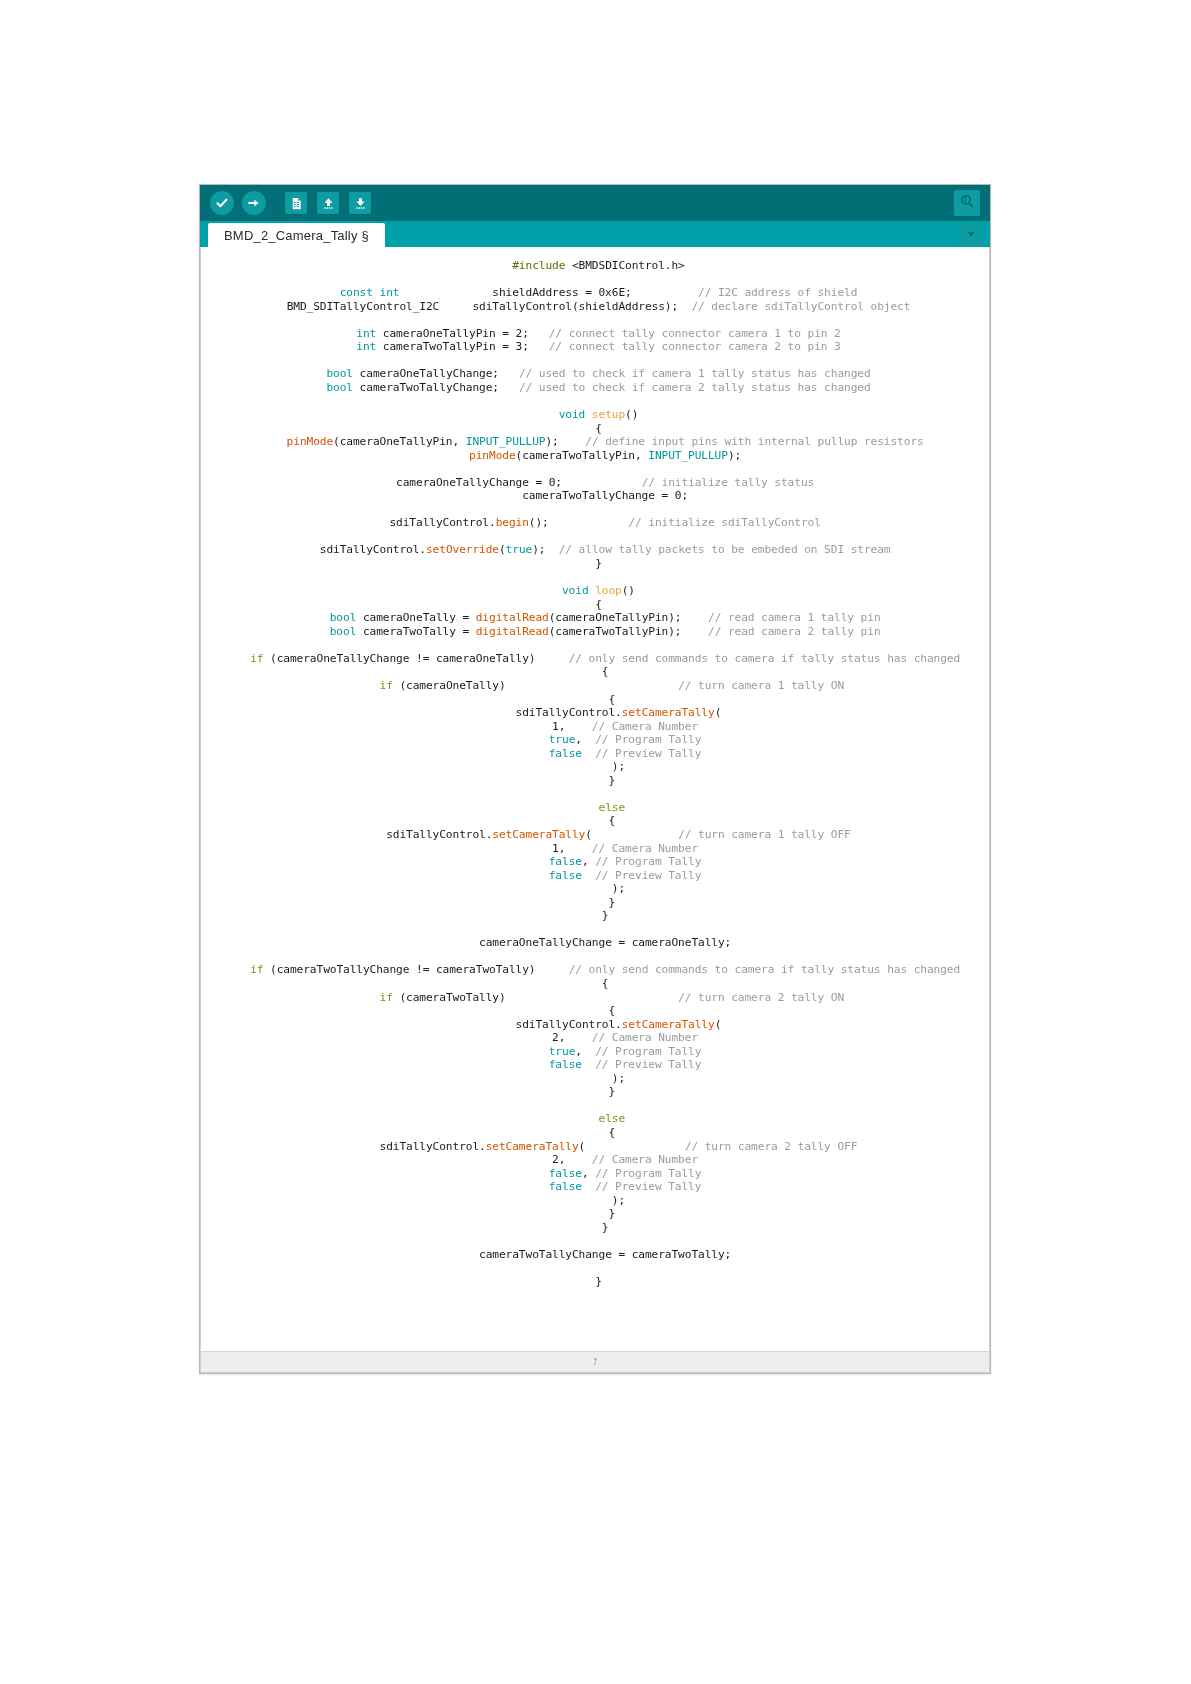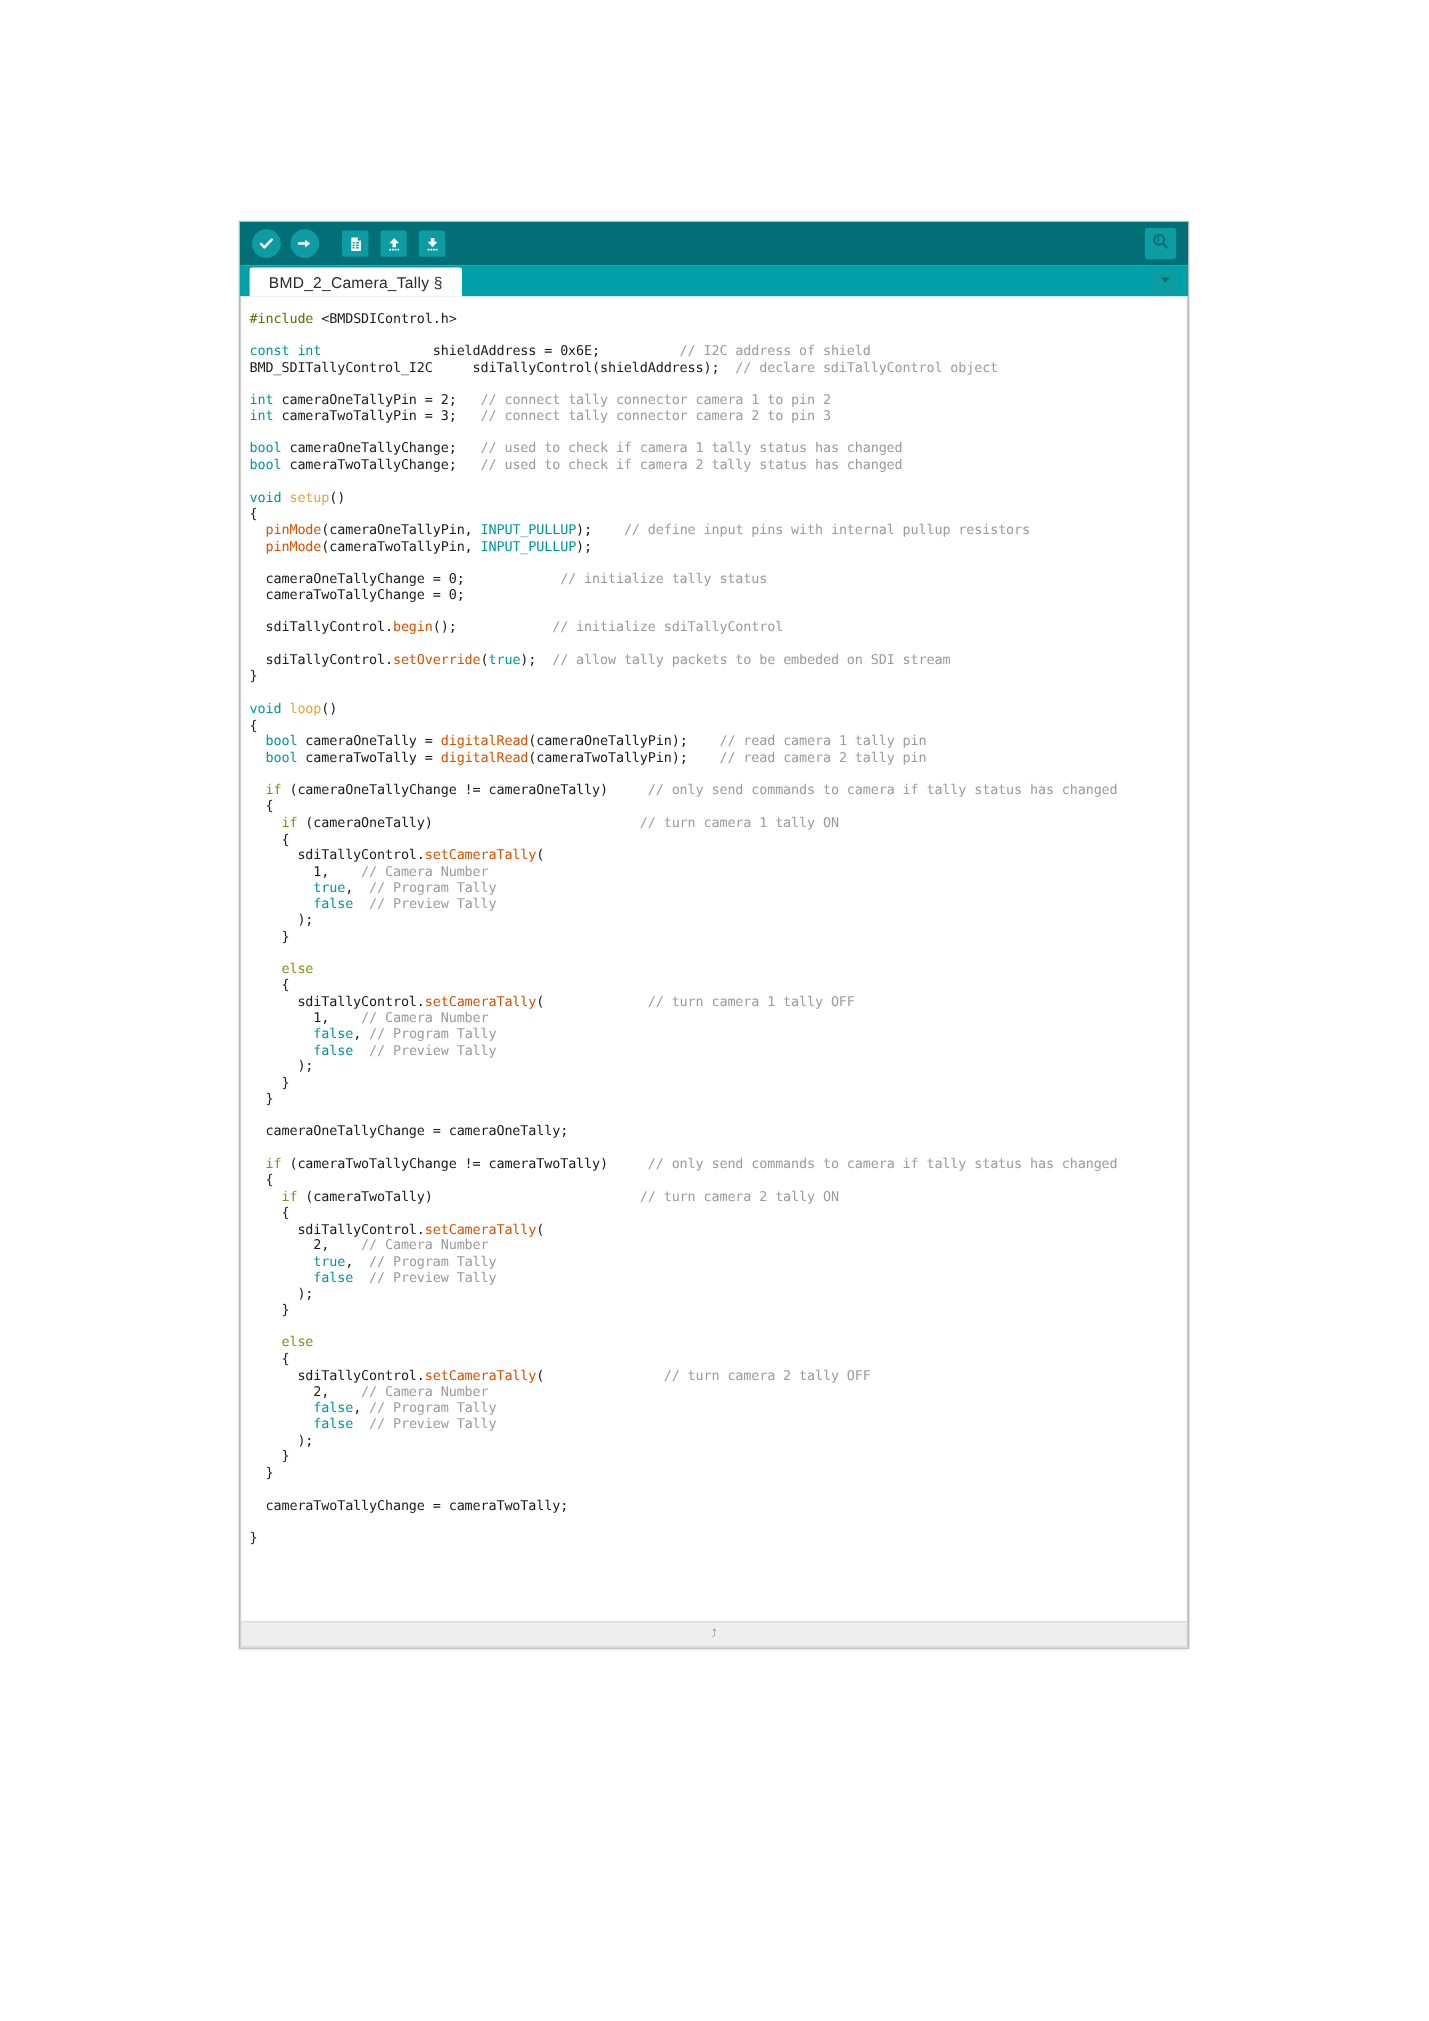--- a/index.html
+++ b/index.html
@@ -114,20 +114,21 @@
   
   .editor-wrap {
     flex: 1 1 auto;
     background: #ffffff;
     border: 1px solid #cfcfcf;
     border-top: none;
     border-bottom: none;
     margin: 0;
     position: relative;
     overflow: hidden;
+    text-align: center;
   }
   .code {
     font-family: "DejaVu Sans Mono", "Liberation Mono", monospace;
     font-size: 11.2px;
     line-height: 13.55px;
     color: #1a1a1a;
     white-space: pre;
     padding: 12px 0 0 7px;
     margin: 0;
     letter-spacing: -0.1px;

